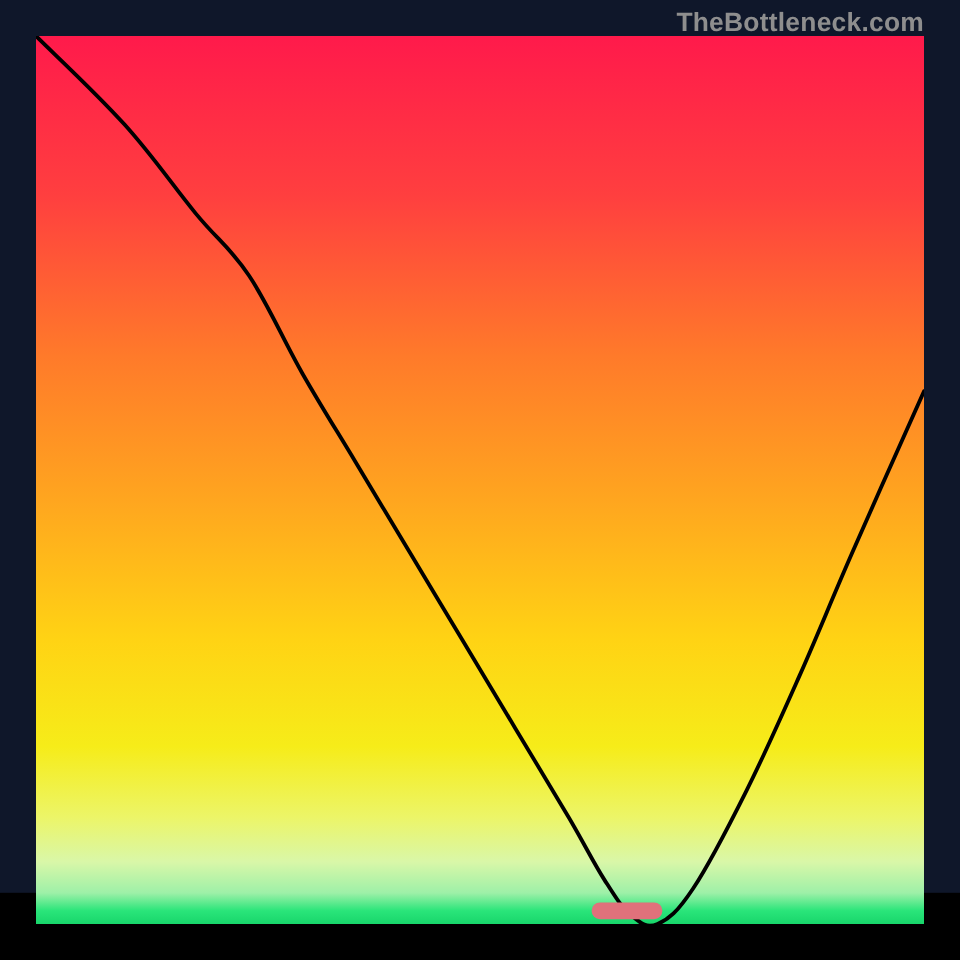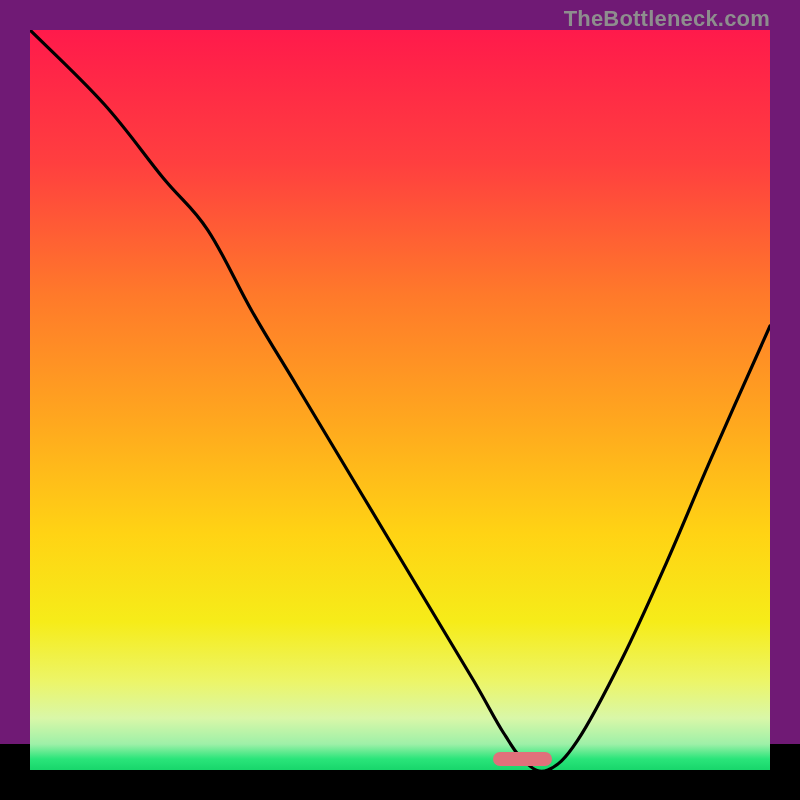--- a/index.html
+++ b/index.html
@@ -7,21 +7,21 @@
     padding: 0;
     width: 800px;
     height: 800px;
     background: #000000;
     overflow: hidden;
   }
   .container {
     position: relative;
     width: 800px;
     height: 744px;
-    background: #701a75;
+    background: #0f172a;
   }
   .plot-area {
     position: absolute;
     left: 30px;
     top: 30px;
     width: 740px;
     height: 740px;
     overflow: hidden;
   }
   .gradient-bg {

